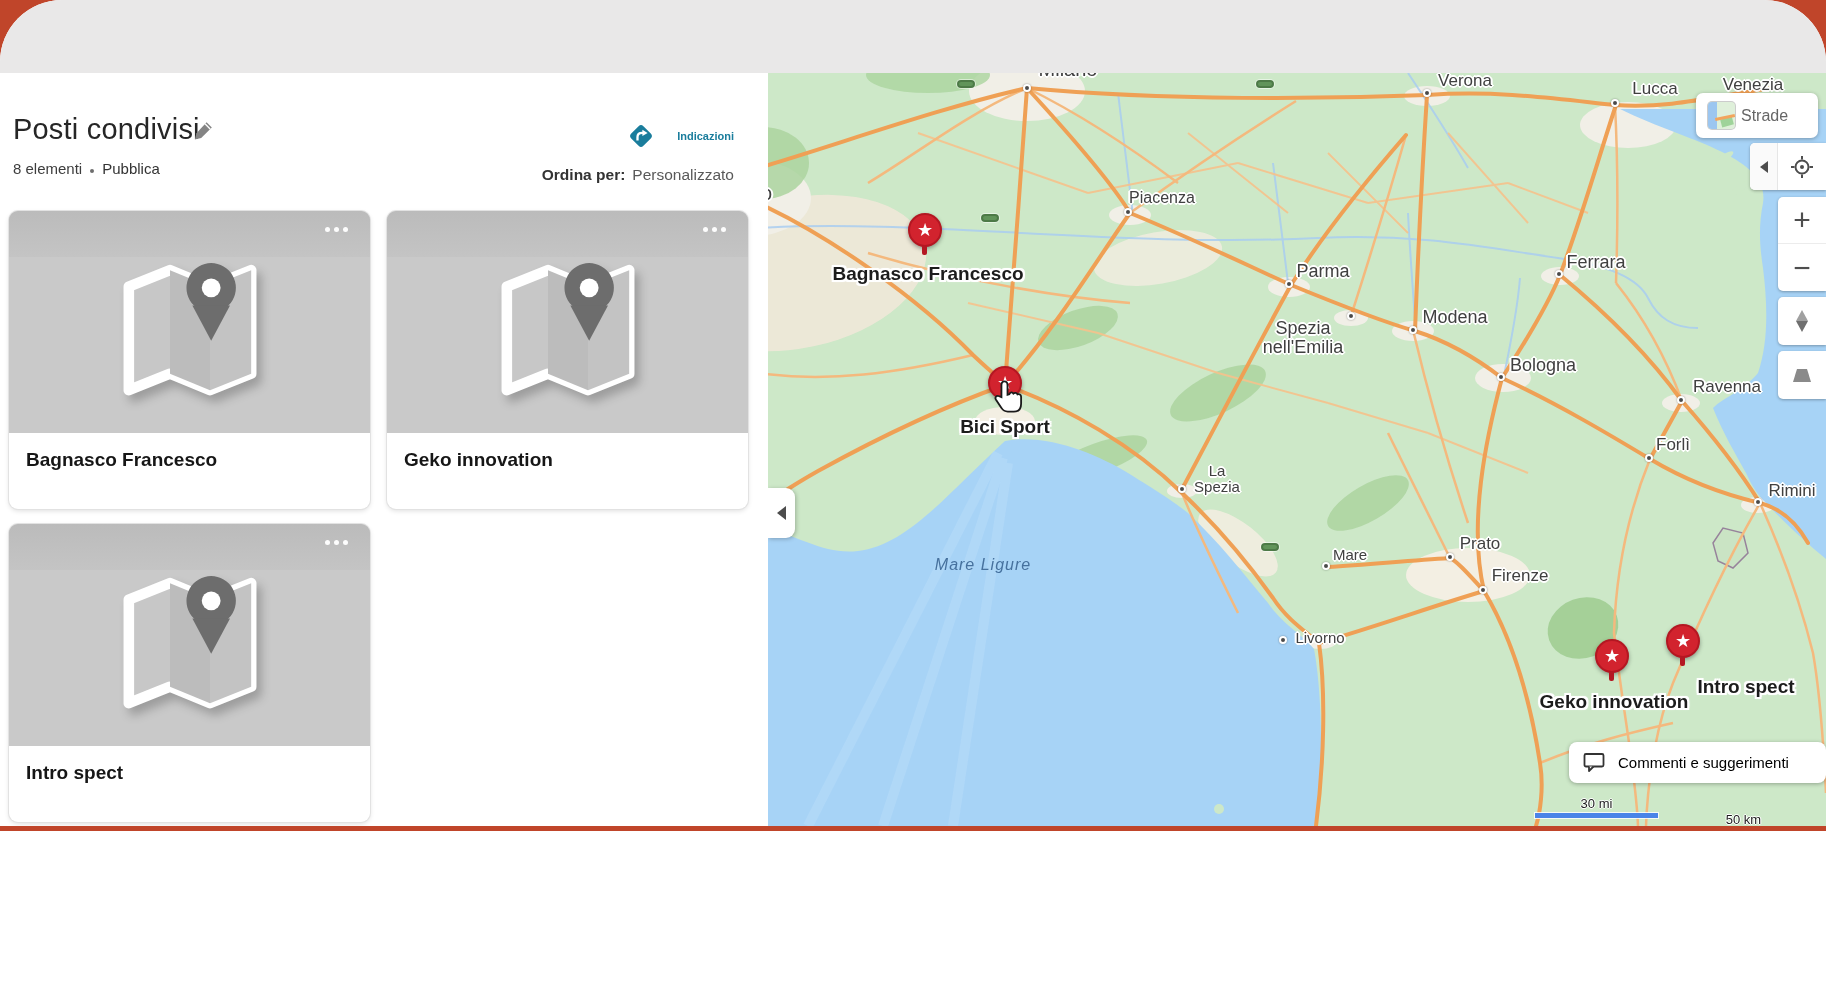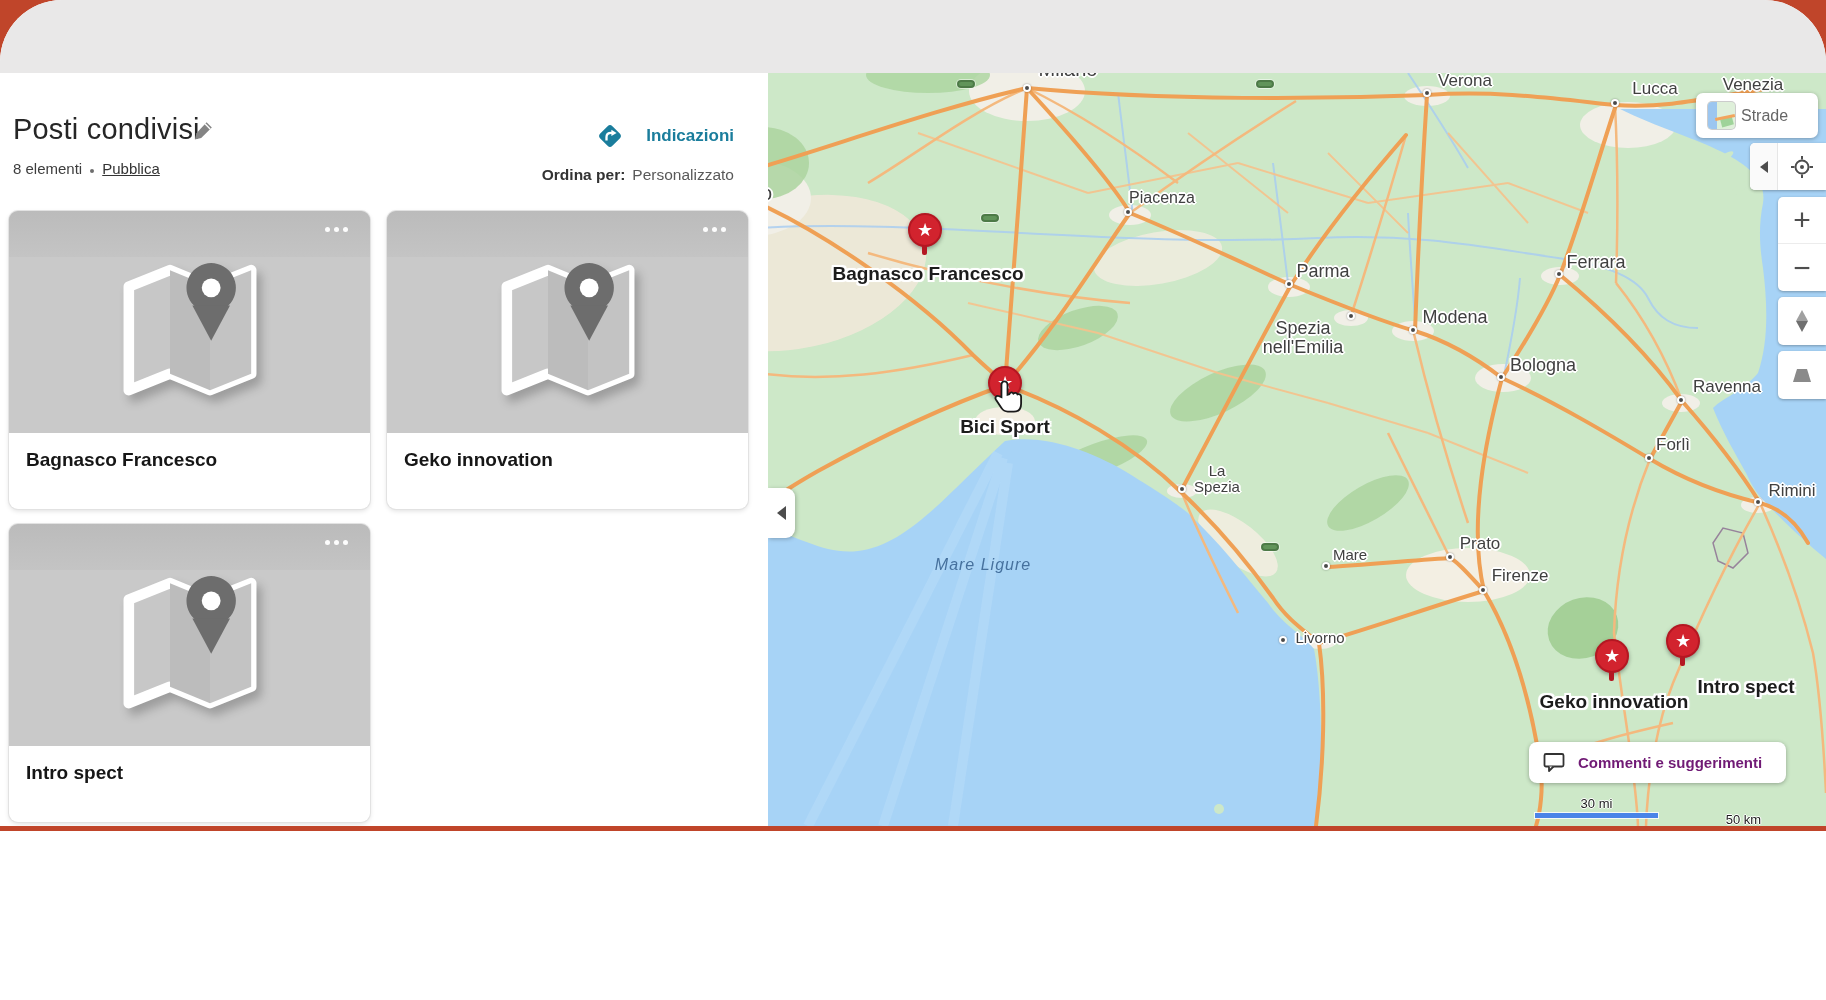--- a/index.html
+++ b/index.html
@@ -11,23 +11,23 @@
   .window { position:absolute; top:0; left:0; right:0; height:826px; background:#fff; border-radius:62px 62px 0 0; overflow:hidden; }
   .topbar { position:absolute; top:0; left:0; right:0; height:73px; background:#e9e8e8; }
 
   
   .panel { position:absolute; top:73px; left:0; width:768px; bottom:0; background:#fff; }
   .panel-head { position:relative; height:138px; }
   .page-title { position:absolute; left:13px; top:40px; font-size:29px; font-weight:400; color:#262626; letter-spacing:.2px; }
   .edit-icon { position:absolute; left:192px; top:47px; width:22px; height:22px; cursor:pointer; }
   .meta { position:absolute; left:13px; top:87px; font-size:15px; color:#3d3d3d; display:flex; align-items:center; gap:8px; }
   .meta .sep-dot { width:4px; height:4px; border-radius:50%; background:#6d6d6d; display:inline-block; margin-top:4px; }
-  .publish-link { color:#333; text-decoration:underline; cursor:pointer; }
+  .publish-link { color:#333; cursor:pointer; }
   .directions-btn { position:absolute; right:34px; top:51px; display:flex; align-items:center; gap:24px; cursor:pointer;
-                    color:var(--c-directions,#1a7d9c); font-size:17px; font-weight:700;text-align:right; }
+                    color:var(--c-directions,#1a7d9c); font-size:11px; font-weight:700;text-align:right; }
   .sort-row { position:absolute; right:34px; top:93px; font-size:15.5px; color:#595959; }
   .sort-row .sort-label { font-weight:700; color:#333; margin-right:7px; }
 
   .cards { position:absolute; left:9px; top:138px; display:grid; grid-template-columns:361px 361px; grid-auto-rows:298px; column-gap:17px; row-gap:15px; }
   .card { position:relative; background:#fff; border-radius:9px; box-shadow:0 0 0 1px #e2e2e2, 0 2px 5px rgba(0,0,0,.13); overflow:hidden; cursor:pointer; }
   .card-img { position:absolute; top:0; left:0; right:0; height:222px; background:#c9c9c9; }
   .card-strip { position:absolute; top:0; left:0; right:0; height:46px; background:linear-gradient(#bbbbbb,#c4c4c4); }
   .card-dots { position:absolute; top:16px; right:22px; display:flex; gap:4px; cursor:pointer; }
   .card-dots i { width:5px; height:5px; border-radius:50%; background:#fdfdfd; display:block; }
   .card-mapicon { position:absolute; left:50%; top:118px; transform:translate(-50%,-50%); filter:drop-shadow(5px 7px 5px rgba(0,0,0,.22)); }
@@ -75,23 +75,23 @@
   .ctl-combo { right:0; top:70px; width:76px; height:47px; border-radius:5px 0 0 5px; }
   .ctl-combo .half-l { width:28px; height:100%; display:flex; align-items:center; justify-content:center; background:#fafafa; border-right:1px solid #e6e6e6; border-radius:5px 0 0 5px; cursor:pointer; }
   .ctl-combo .half-r { flex:1; height:100%; display:flex; align-items:center; justify-content:center; cursor:pointer; }
   .ctl-zoom { right:0; top:124px; width:48px; height:94px; flex-direction:column; border-radius:5px 0 0 5px; }
   .zoom-half { width:100%; height:47px; display:flex; align-items:center; justify-content:center; font-size:30px; font-weight:400; color:#4e4e4e; cursor:pointer; }
   .zoom-half.top { border-bottom:1px solid #ececec; }
   .ctl-rotate { right:0; top:224px; width:48px; height:48px; border-radius:5px 0 0 5px; }
   .ctl-tilt { right:0; top:278px; width:48px; height:48px; border-radius:5px 0 0 5px; }
   .tri-small { width:0; height:0; border-top:6px solid transparent; border-bottom:6px solid transparent; border-right:8px solid #4c4c4c; }
 
-  .feedback-btn { position:absolute; left:761px; top:669px; width:257px; height:41px; background:#fff; border-radius:8px;
+  .feedback-btn { position:absolute; left:801px; top:669px; width:257px; height:41px; background:#fff; border-radius:8px;
         box-shadow:0 1px 4px rgba(0,0,0,.3); display:flex; align-items:center; gap:12px; padding:0 14px; cursor:pointer; z-index:4;
-        font-size:15px; color:#701a75;font-weight:bold; }
+        font-size:15px; color:#000000; }
 
   .scale { position:absolute; z-index:4; font-size:13px; color:#1d1d1d; }
   .scale .stext { position:absolute; bottom:7px; width:100%; text-align:center;
         text-shadow:-1px 0 #fff,1px 0 #fff,0 -1px #fff,0 1px #fff; }
   .scale .sbar { position:absolute; bottom:0; left:0; right:0; height:5px; background:var(--c-scalebar,#4a84e8); box-shadow:0 0 0 1px rgba(255,255,255,.8); }
   .scale-mi { left:767px; top:713px; width:123px; height:32px; }
   .scale-km { left:907px; top:713px; width:137px; height:48px; }
 </style>
 </head>
 <body>

